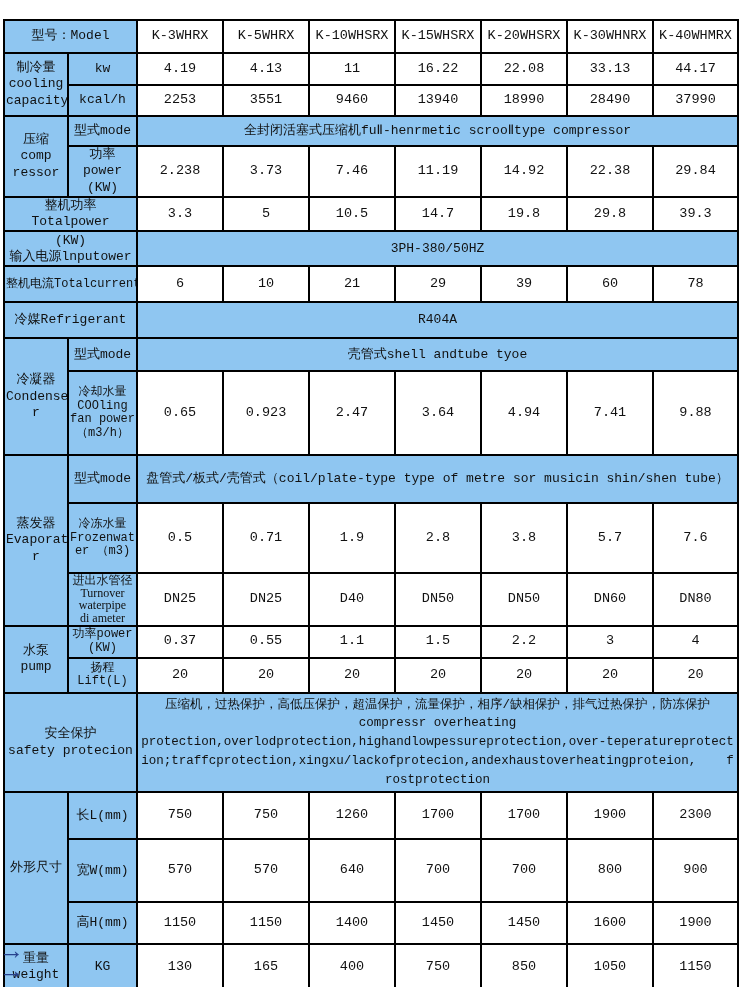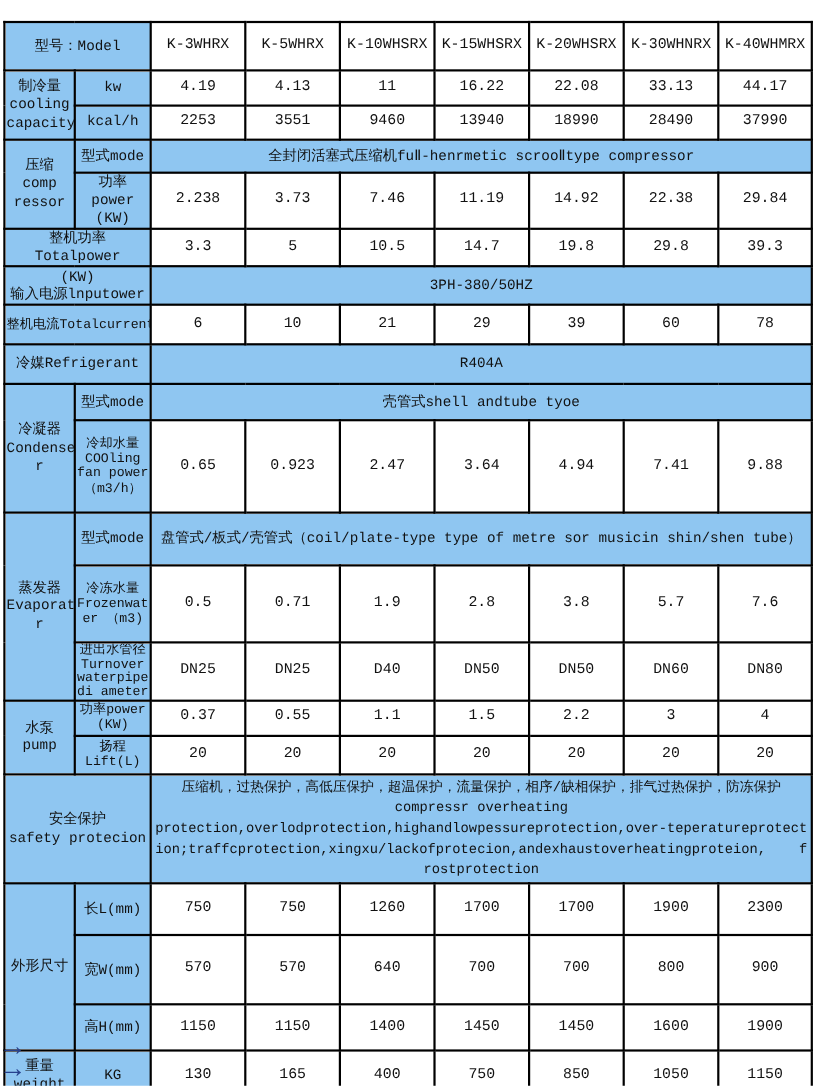--- a/index.html
+++ b/index.html
@@ -24,21 +24,21 @@
     text-align:center;vertical-align:middle;
     font-size:13.5px;line-height:1.25;
     padding:0 1px;overflow:hidden;
   }
   td.lbl{
     background:var(--blue);
     white-space:pre-line;
     font-size:13px;
   }
   td.sm{font-size:12px;line-height:1.12;}
-  td.tight{line-height:1.05;}
+  td.tight{line-height:1.05;font-family:Liberation Serif, serif;}
   td.clip{white-space:nowrap;overflow:hidden;font-size:12px;}
   td.fullblue{background:var(--blue);font-size:13px;}
   td.safety{
     background:var(--blue);
     font-size:12.5px;line-height:1.5;
     white-space:pre-wrap;word-break:break-all;
     padding:2px 0;
   }
   td.val{font-size:13.5px;}
   .notes{position:absolute;left:4px;top:943px;width:732px;}
@@ -59,21 +59,21 @@
     <col style="width:86px">
       <col style="width:86px">
       <col style="width:86px">
     <col style="width:86px">
       <col style="width:86px">
       <col style="width:86px">
     <col style="width:85px">
   </colgroup>
 
   <tbody>
-      <tr style="height:44px">
+      <tr style="height:33px">
     <td colspan="2" class="lbl">型号：Model</td>
   <td class="val">K-3WHRX</td>
         <td class="val">K-5WHRX</td>
         <td class="val">K-10WHSRX</td>
         <td class="val">K-15WHSRX</td>
         <td class="val">K-20WHSRX</td>
         <td class="val">K-30WHNRX</td>
         <td class="val">K-40WHMRX</td>
       </tr>
 

